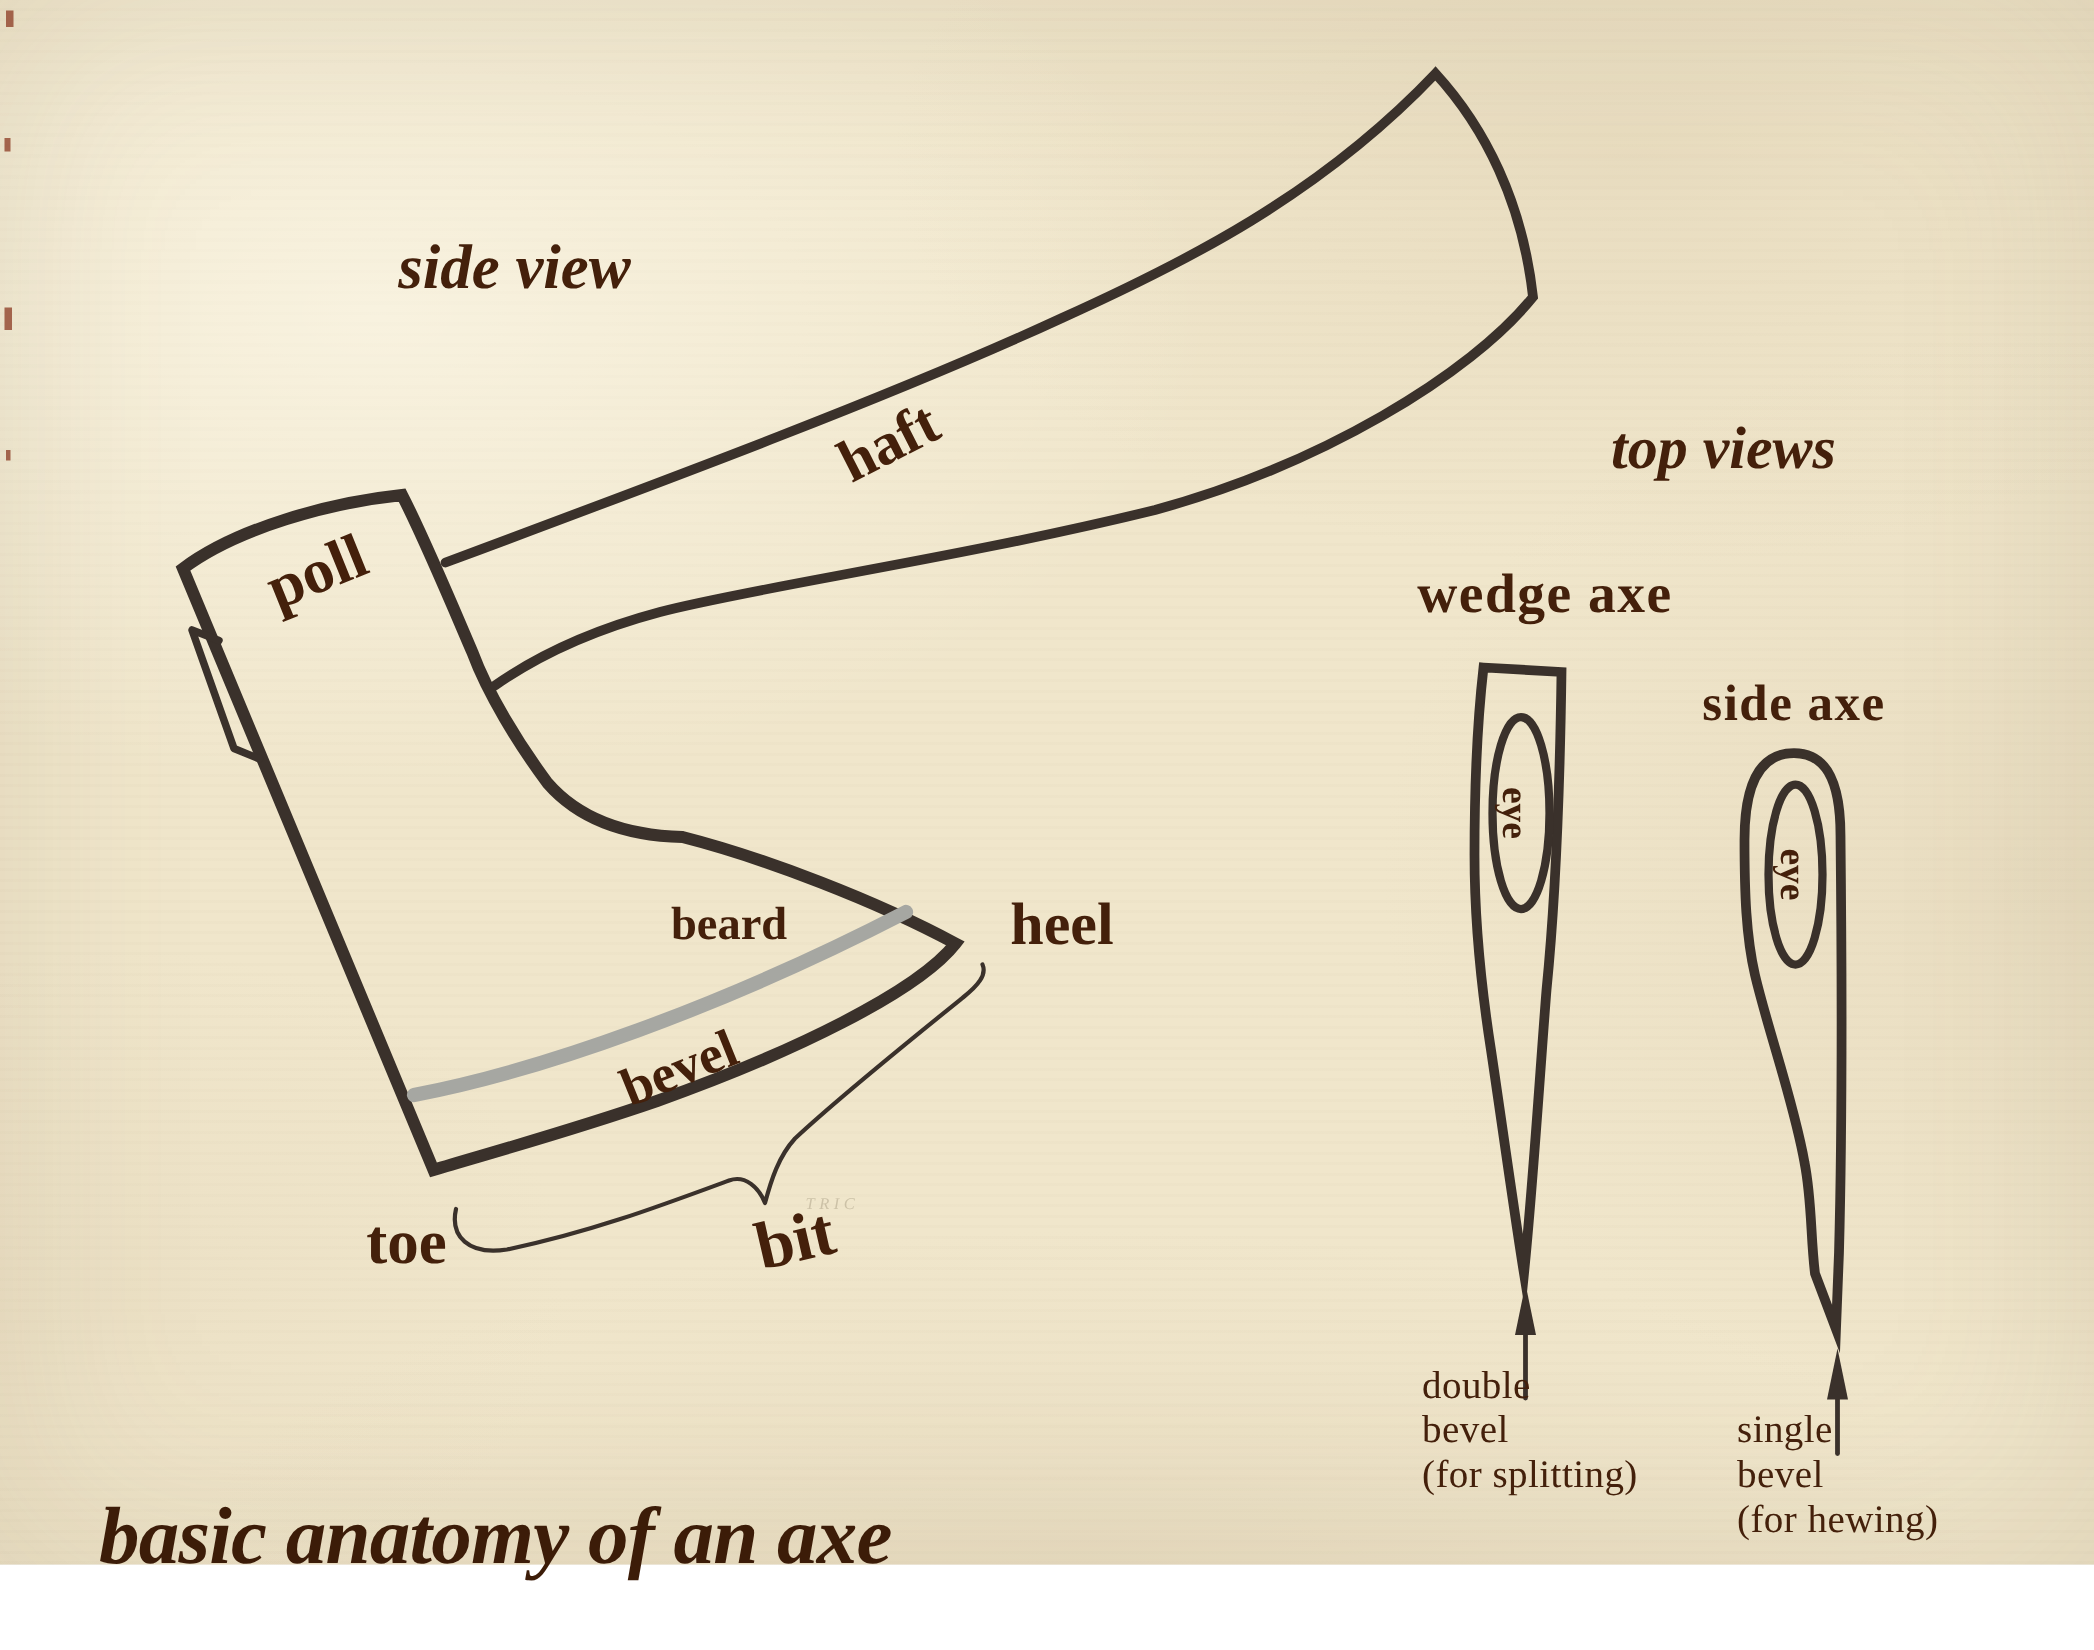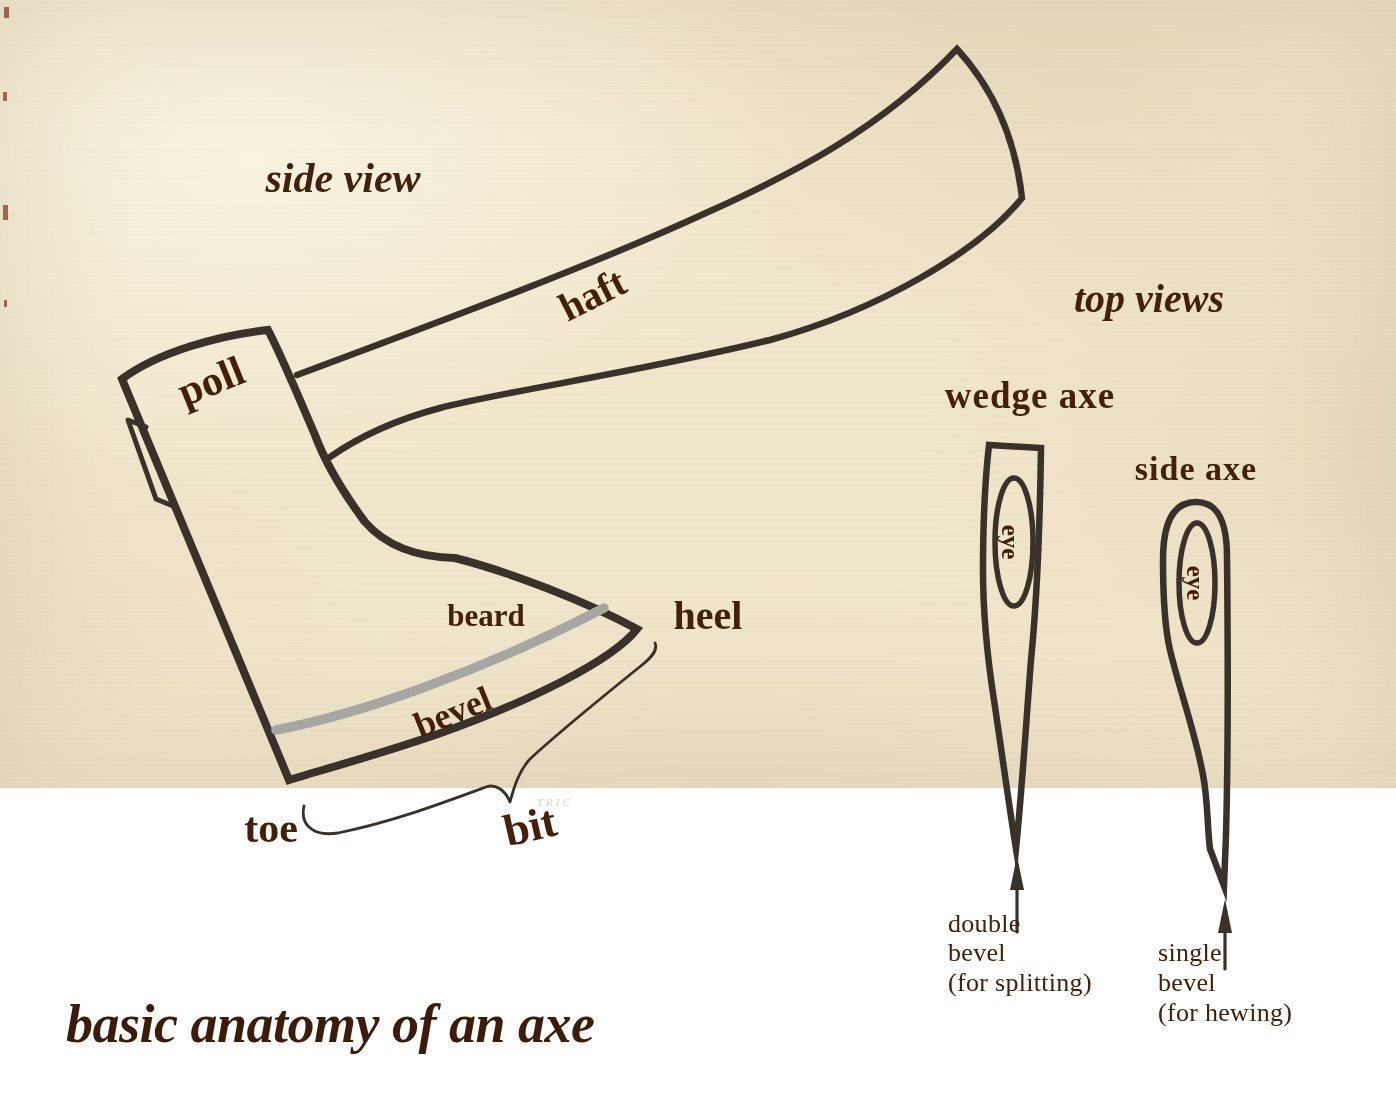--- a/index.html
+++ b/index.html
@@ -1,21 +1,21 @@
 <!DOCTYPE html>
 <html><head>
 <meta charset="utf-8">
 <style>
   html,body{margin:0;padding:0;}
   body{
     width:1396px;height:1100px;overflow:hidden;
     font-family:"Liberation Serif","DejaVu Serif",serif;
   }
   .page{
-    position:relative;width:1396px;height:788px;
+    position:relative;width:1396px;height:1043px;
     background:
       radial-gradient(900px 520px at 18% 20%, rgba(255,252,240,.55), rgba(255,252,240,0) 62%),
       radial-gradient(760px 420px at 78% 10%, rgba(221,206,175,.40), rgba(221,206,175,0) 65%),
       radial-gradient(620px 520px at 97% 56%, rgba(222,207,177,.38), rgba(222,207,177,0) 70%),
       radial-gradient(860px 320px at 52% 100%, rgba(224,210,182,.35), rgba(224,210,182,0) 70%),
       radial-gradient(420px 320px at 6% 82%, rgba(226,212,184,.30), rgba(226,212,184,0) 70%),
       repeating-linear-gradient(0deg, rgba(120,100,70,.018) 0 2px, rgba(0,0,0,0) 2px 7px),
       #f0e6cb;
     box-shadow: inset 0 0 140px rgba(122,98,62,.14);
   }

